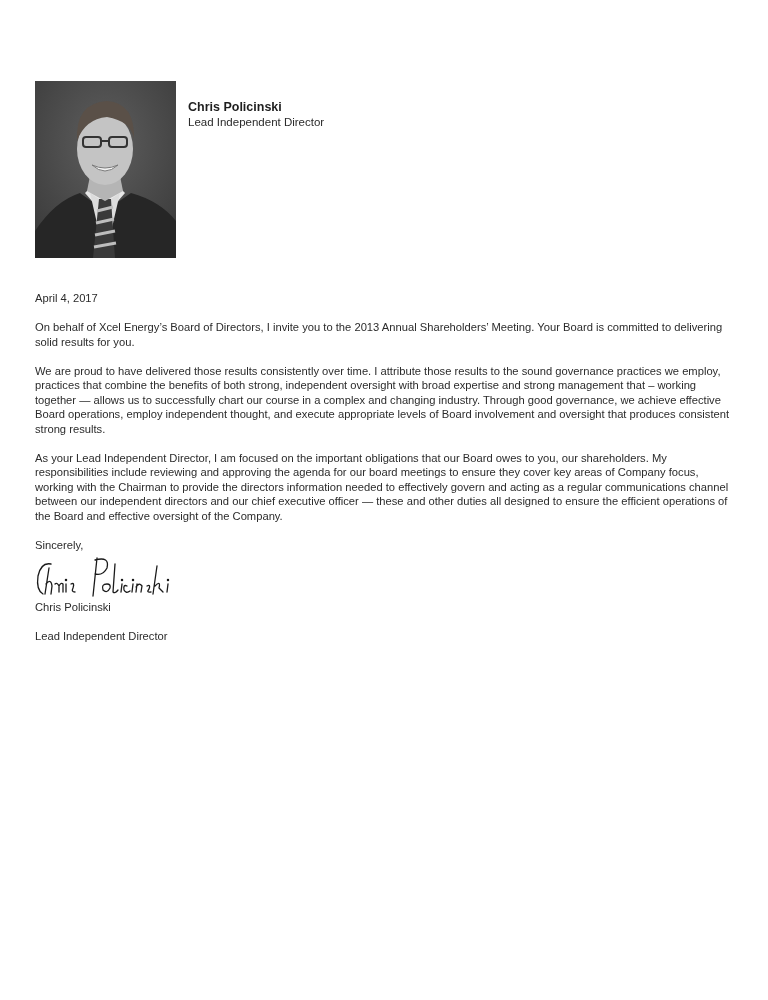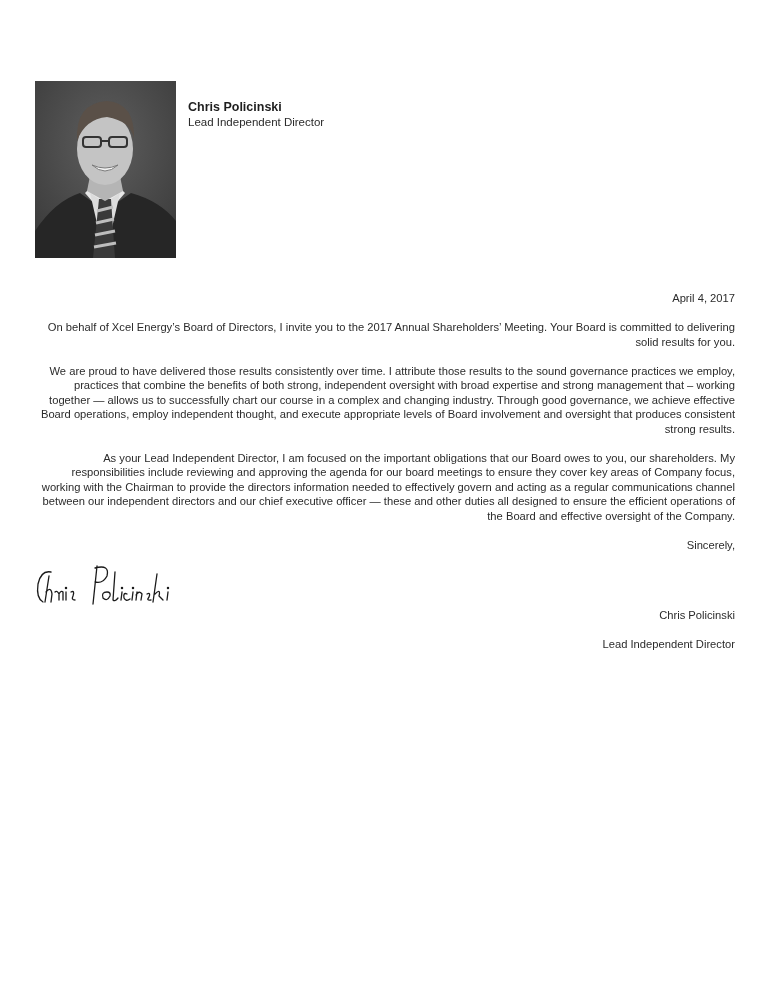--- a/index.html
+++ b/index.html
@@ -40,21 +40,20 @@
     font-size: 11.5px;
     color: #2b2b2b;
   }
   .letter {
     position: absolute;
     left: 35px;
     top: 291px;
     width: 700px;
     font-size: 11.2px;
     line-height: 14.5px;
-    text-align: right;
   }
   .letter p {
     margin: 0 0 14.5px 0;
   }
   .signature {
     height: 44px;
     margin: -4px 0 2px 0;
   }
   .signature svg { display: block; }
   .closing-name, .closing-title {
@@ -94,24 +93,24 @@
 
     <path d="M57 84 Q70 96 83 84 Q70 90 57 84 Z" fill="#f2f2f2" stroke="#7a7a7a" stroke-width="1"></path>
   </svg>
 </div>
 
 <div class="header-name">Chris Policinski</div>
 <div class="header-title">Lead Independent Director</div>
 
 <div class="letter">
   <p>April 4, 2017</p>
-  <p>On behalf of Xcel Energy’s Board of Directors, I invite you to the 2017 Annual Shareholders’ Meeting. Your Board is committed to delivering solid results for you.</p>
+  <p>On behalf of Xcel Energy’s Board of Directors, I invite you to the 2013 Annual Shareholders’ Meeting. Your Board is committed to delivering solid results for you.</p>
   <p>We are proud to have delivered those results consistently over time. I attribute those results to the sound governance practices we employ, practices that combine the benefits of both strong, independent oversight with broad expertise and strong management that – working together — allows us to successfully chart our course in a complex and changing industry. Through good governance, we achieve effective Board operations, employ independent thought, and execute appropriate levels of Board involvement and oversight that produces consistent strong results.</p>
   <p>As your Lead Independent Director, I am focused on the important obligations that our Board owes to you, our shareholders. My responsibilities include reviewing and approving the agenda for our board meetings to ensure they cover key areas of Company focus, working with the Chairman to provide the directors information needed to effectively govern and acting as a regular communications channel between our independent directors and our chief executive officer — these and other duties all designed to ensure the efficient operations of the Board and effective oversight of the Company.</p>
-  <p style="margin-bottom:14px">Sincerely,</p>
+  <p style="margin-bottom:6px">Sincerely,</p>
   <div class="signature">
     <svg width="170" height="44" viewBox="0 0 170 44">
       <g fill="none" stroke="#1a1a1a" stroke-width="1.3" stroke-linecap="round" stroke-linejoin="round">
 
         <path d="M16 10 Q6 8 3 22 Q1 36 8 40"></path>
 
         <path d="M14 14 L10 40 M11 30 Q16 24 17 32 L16 40"></path>
 
         <path d="M20 30 Q22 28 24 32 L24 38 M24 32 Q26 28 28 30 L28 38 M31 30 L31 38 M36 30 Q40 28 38 34 Q36 38 40 38"></path>
         <circle cx="31" cy="26" r="0.6" fill="#1a1a1a"></circle>

